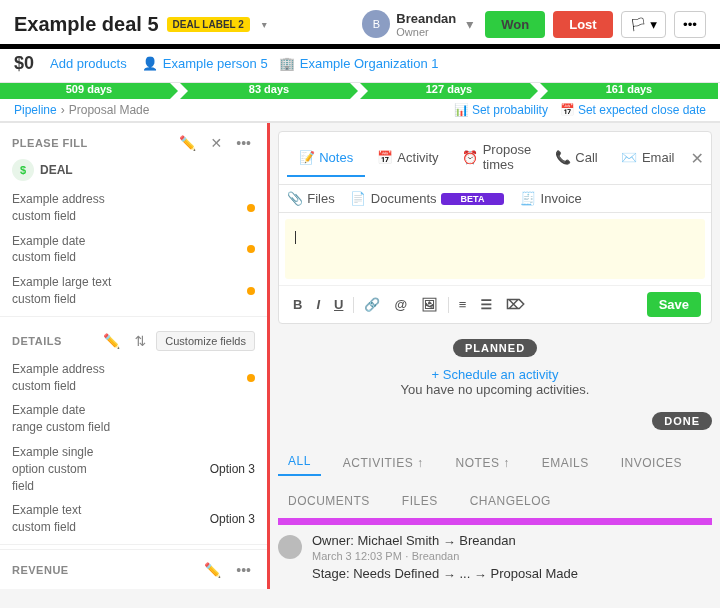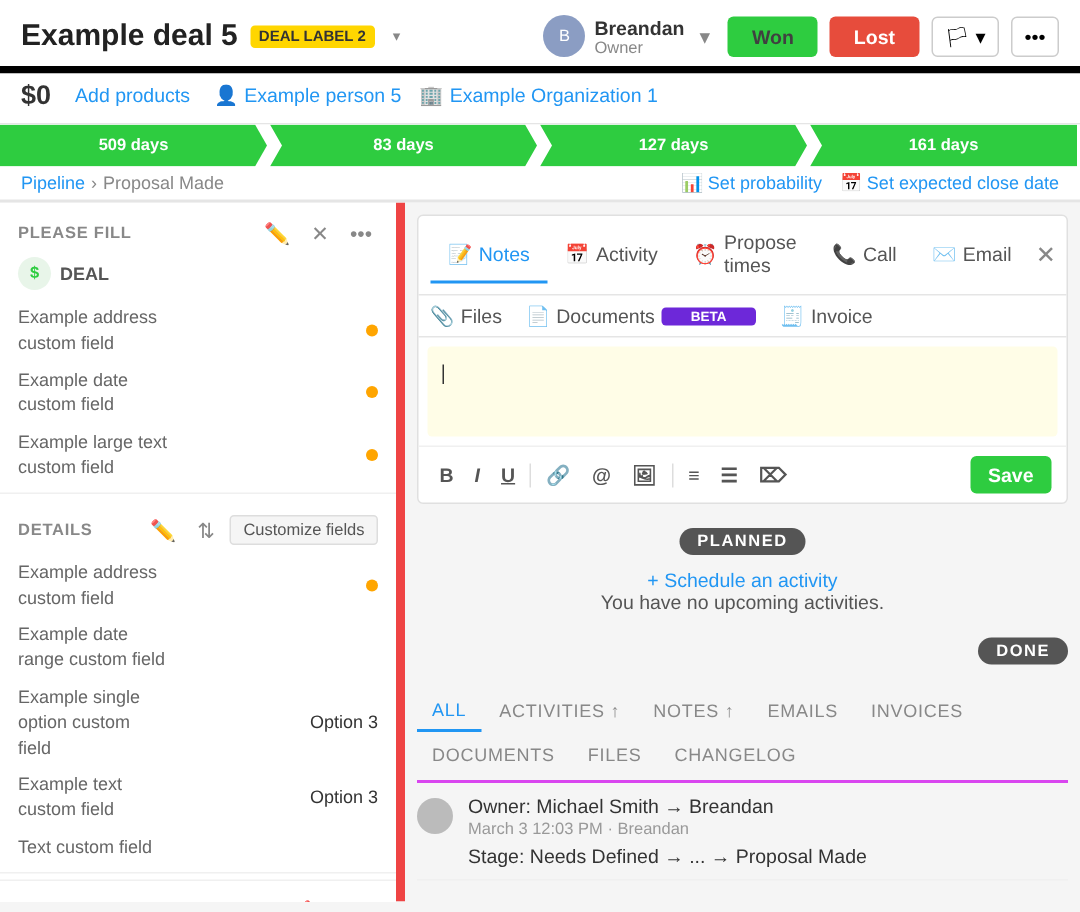--- a/index.html
+++ b/index.html
@@ -24,34 +24,34 @@
     
     .subheader { background: #fff; padding: 4px 14px 8px; border-bottom: 1px solid #e5e5e5; display: flex; align-items: center; gap: 16px; }
     .amount { font-size: 18px; font-weight: 600; }
     .add-products-link { color: #2196f3; cursor: pointer; font-size: 13px; }
     .person-org { display: flex; align-items: center; gap: 12px; color: #555; font-size: 13px; }
     .person-org span { display: flex; align-items: center; gap: 4px; }
 
     
     .pipeline-bar { background: #fff; padding: 0; border-bottom: 1px solid #e5e5e5; }
     .stages { display: flex; overflow: hidden; }
-    .stage { flex: 1; height: 28px; display: flex; align-items: center; justify-content: center; font-size: 11px; font-weight: 600; color: #fff; position: relative; }
+    .stage { flex: 1; height: 16px; display: flex; align-items: flex-start; justify-content: center; font-size: 11px; font-weight: 600; color: #fff; position: relative; }
     .stage-green { background: #2ecc40; }
     .stage-text { position: relative; z-index: 1; }
     .pipeline-meta { background: #fff; padding: 4px 14px; display: flex; align-items: center; justify-content: space-between; border-bottom: 1px solid #e5e5e5; }
     .breadcrumb { font-size: 12px; color: #888; display: flex; align-items: center; gap: 4px; }
     .breadcrumb-link { color: #2196f3; cursor: pointer; }
     .pipeline-actions { display: flex; align-items: center; gap: 12px; font-size: 12px; color: #2196f3; cursor: pointer; }
     .pipeline-actions span { display: flex; align-items: center; gap: 3px; }
 
     
     .main { display: flex; height: calc(608px - 142px); overflow: hidden; }
 
     
-    .left-panel { width: 270px; background: #fff; border-right: 6px solid #ef4444; overflow-y: auto; flex-shrink: 0; }
+    .left-panel { width: 270px; background: #fff; border-right: 3px solid #ef4444; overflow-y: auto; flex-shrink: 0; }
     .section-header { padding: 10px 12px 6px; display: flex; align-items: center; justify-content: space-between; }
     .section-title { font-size: 11px; font-weight: 700; color: #888; text-transform: uppercase; letter-spacing: 0.5px; }
     .section-actions { display: flex; align-items: center; gap: 6px; }
     .icon-btn { background: none; border: none; cursor: pointer; color: #888; font-size: 14px; padding: 2px 4px; }
     .deal-icon { width: 22px; height: 22px; background: #e8f5e9; border-radius: 50%; display: flex; align-items: center; justify-content: center; font-size: 11px; color: #2ecc40; font-weight: 700; }
 
     .field-row { padding: 4px 12px; display: flex; align-items: center; justify-content: space-between; }
     .field-label { font-size: 12px; color: #666; line-height: 1.4; }
     .field-dot { width: 8px; height: 8px; border-radius: 50%; background: #ffa500; flex-shrink: 0; }
     .field-value { font-size: 12px; color: #333; }
@@ -85,21 +85,21 @@
     .btn-save { background: #2ecc40; color: #fff; border: none; padding: 5px 12px; border-radius: 4px; cursor: pointer; font-size: 13px; font-weight: 600; }
 
     
     .feed-area { flex: 1; overflow-y: auto; padding: 0 8px; }
     .planned-badge { text-align: center; margin: 8px 0 4px; }
     .planned-badge span { background: #555; color: #fff; font-size: 11px; font-weight: 700; padding: 3px 12px; border-radius: 10px; letter-spacing: 1px; }
     .no-activity { text-align: center; padding: 8px; font-size: 13px; color: #555; }
     .schedule-link { color: #2196f3; cursor: pointer; font-size: 13px; }
     .done-badge { text-align: right; margin: 8px 0 16px; }
     .done-badge span { background: #555; color: #fff; font-size: 11px; font-weight: 700; padding: 3px 12px; border-radius: 10px; letter-spacing: 1px; }
-    .feed-tabs { display: flex; align-items: center; padding: 4px 0; border-bottom: 2px solid #d946ef; gap: 2px; flex-wrap: wrap; }
+    .feed-tabs { display: flex; align-items: flex-end; padding: 4px 0; border-bottom: 7px solid #d946ef; gap: 12px; flex-wrap: wrap; }
     .feed-tab { padding: 6px 10px; font-size: 12px; color: #888; cursor: pointer; text-transform: uppercase; letter-spacing: 0.5px; }
     .feed-tab.active { color: #2196f3; border-bottom: 2px solid #2196f3; }
     .changelog-tab { padding: 6px 10px; font-size: 12px; color: #888; cursor: pointer; text-transform: uppercase; letter-spacing: 0.5px; }
 
     .activity-item { padding: 8px 0; border-bottom: 1px solid #f0f0f0; display: flex; gap: 10px; align-items: flex-start; }
     .activity-avatar { width: 24px; height: 24px; border-radius: 50%; background: #bbb; flex-shrink: 0; margin-top: 2px; }
     .activity-content { flex: 1; }
     .activity-title { font-size: 13px; color: #333; }
     .activity-meta { font-size: 11px; color: #999; margin-top: 2px; }
     .activity-body { font-size: 13px; color: #333; margin-top: 4px; }
@@ -233,23 +233,20 @@
     <div class="field-row">
       <span class="field-label">Example date<br>range custom field</span>
     </div>
     <div class="field-row">
       <span class="field-label">Example single<br>option custom<br>field</span>
       <span class="field-value">Option 3</span>
     </div>
     <div class="field-row">
       <span class="field-label">Example text<br>custom field</span>
       <span class="field-value">Option 3</span>
-    </div>
-    <div class="field-row">
-      <span class="field-label">Text custom field</span>
     </div>
 
     <div class="divider"></div>
 
     <div class="revenue-header">
       <span class="section-title">REVENUE</span>
       <div class="section-actions">
         <button class="icon-btn">✏️</button>
         <button class="icon-btn">•••</button>
       </div>

